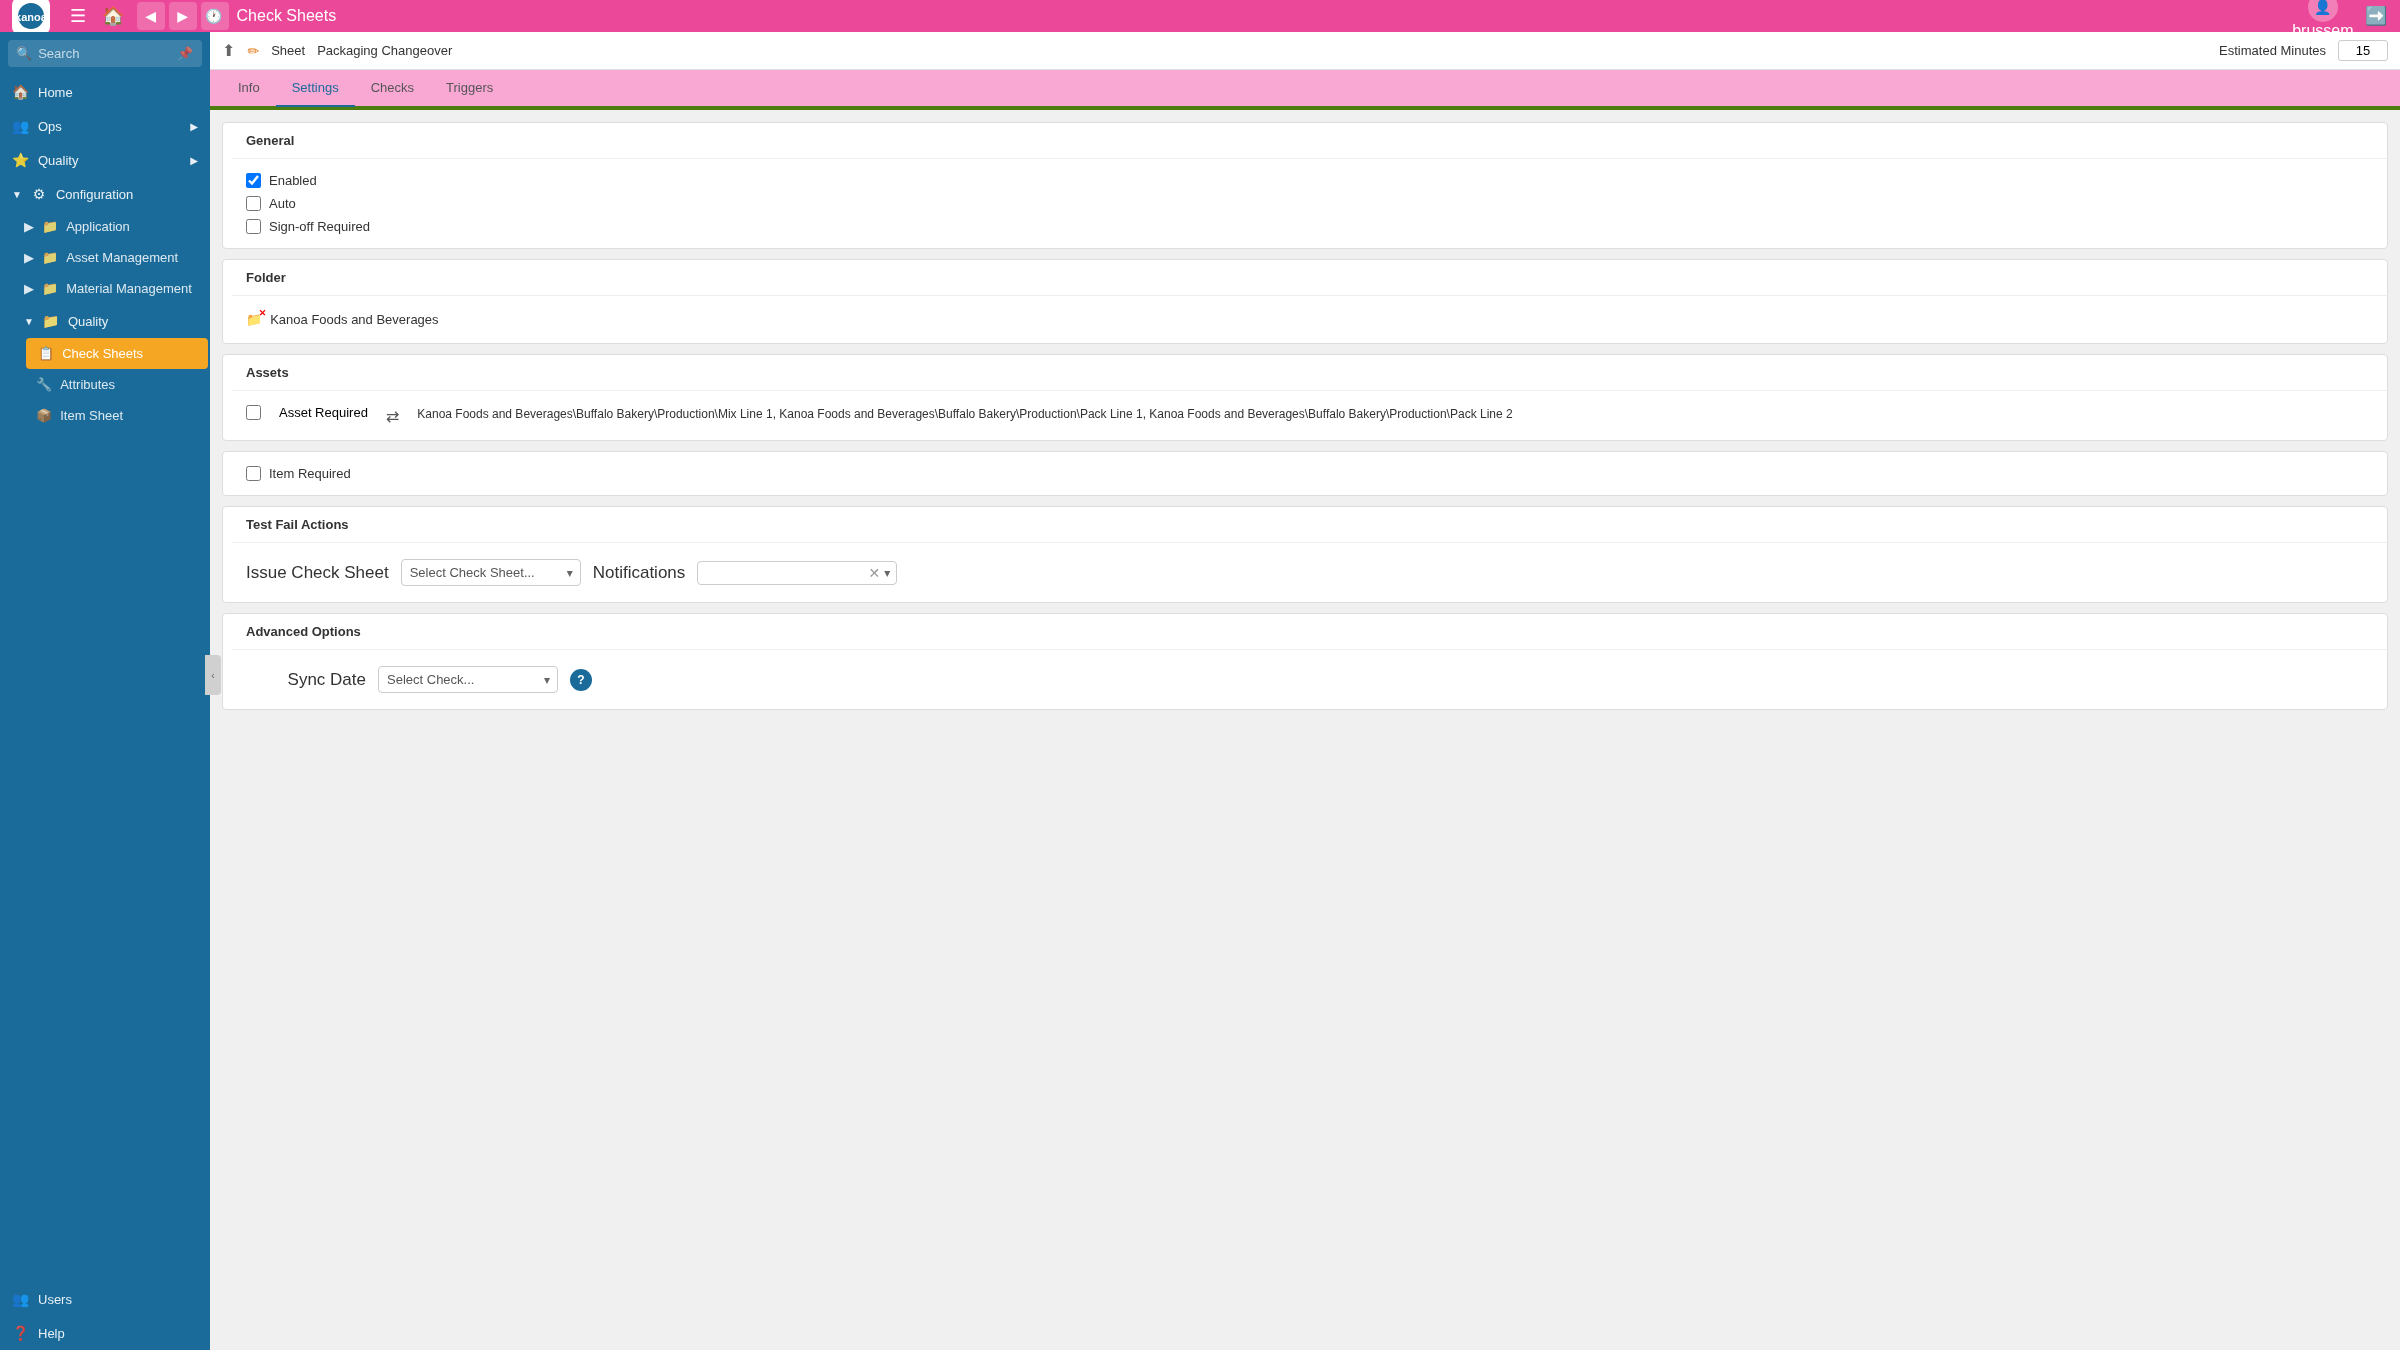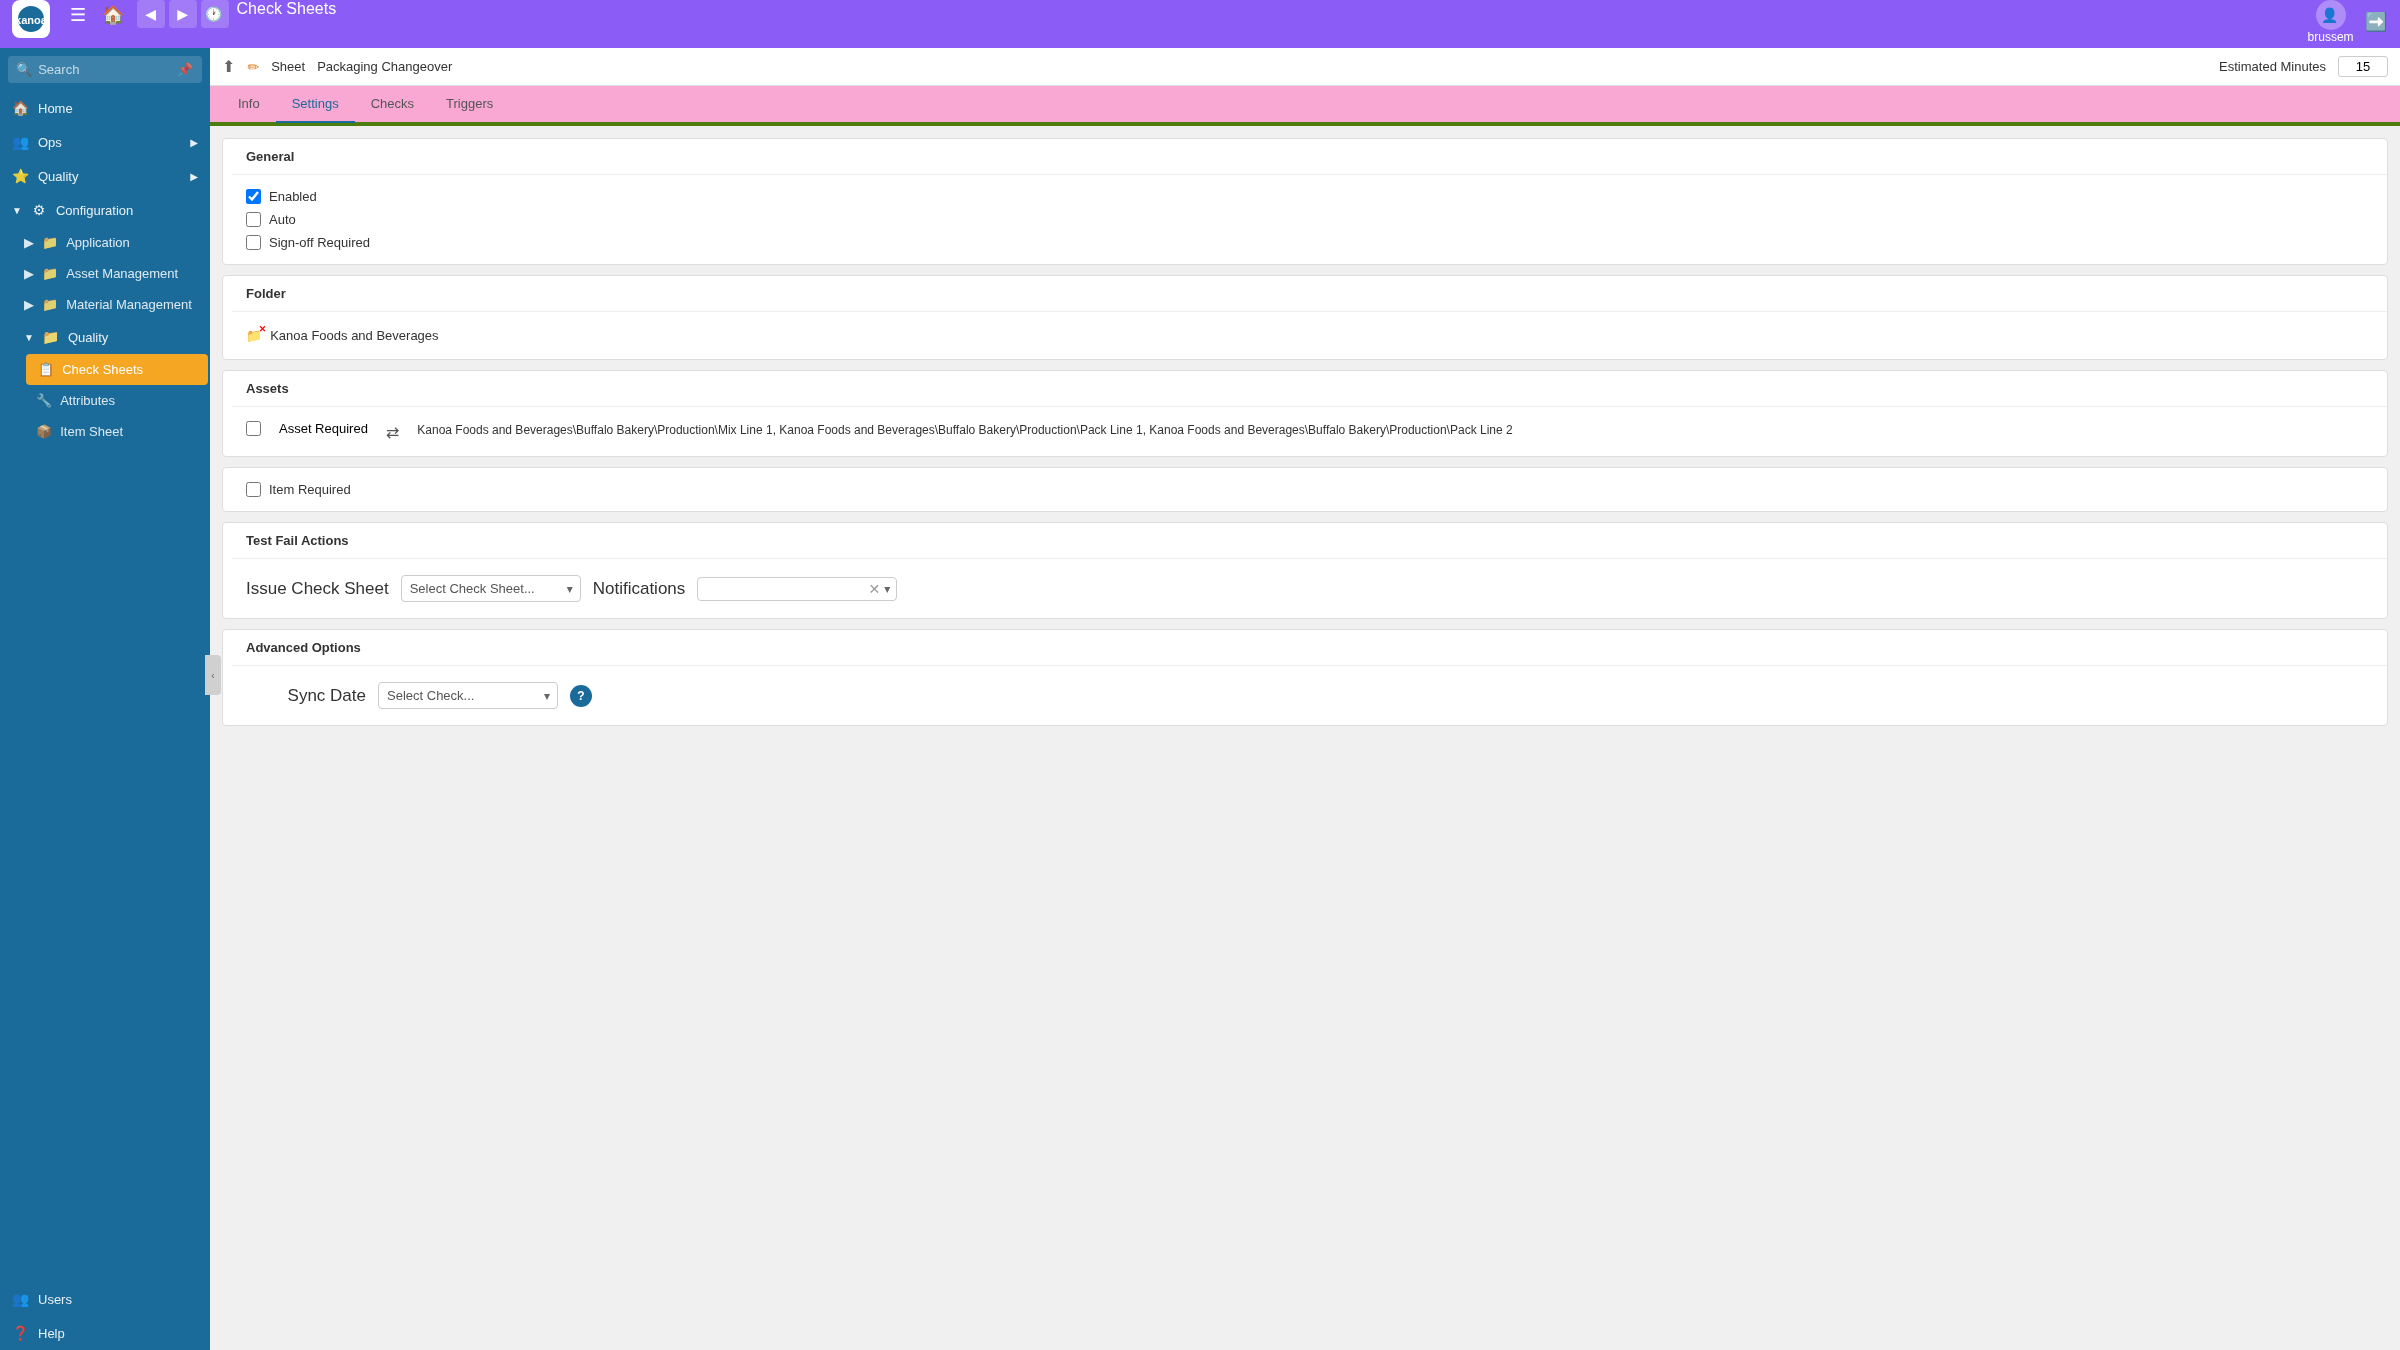--- a/index.html
+++ b/index.html
@@ -1,28 +1,28 @@
 <!DOCTYPE html>
 <html><head>
   <meta charset="utf-8">
   <style>
     * { box-sizing: border-box; margin: 0; padding: 0; }
     body { font-family: -apple-system, BlinkMacSystemFont, 'Segoe UI', Arial, sans-serif; font-size: 13px; background: #f0f0f0; display: flex; flex-direction: column; height: 100vh; overflow: hidden; }
 
     
-    .topbar { background: #8b5cf6; display: flex; align-items: flex-start; padding: 0 12px; height: 48px; flex-shrink: 0; gap: 8px; }
+    .topbar { background: #ec4899; display: flex; align-items: center; padding: 0 12px; height: 32px; flex-shrink: 0; gap: 8px; }
     .logo { display: flex; align-items: center; gap: 6px; margin-right: 8px; }
     .logo-circle { width: 38px; height: 38px; background: white; border-radius: 8px; display: flex; align-items: center; justify-content: center; }
     .topbar-icon { color: white; font-size: 18px; cursor: pointer; padding: 4px; }
     .topbar-nav { display: flex; gap: 4px; }
     .nav-btn { background: rgba(255,255,255,0.2); border: none; border-radius: 4px; color: white; width: 28px; height: 28px; cursor: pointer; font-size: 14px; display: flex; align-items: center; justify-content: center; }
     .topbar-title { color: white; font-size: 16px; font-weight: 500; flex: 1; }
     .topbar-right { display: flex; align-items: center; gap: 12px; margin-left: auto; }
     .user-avatar { width: 30px; height: 30px; background: rgba(255,255,255,0.3); border-radius: 50%; display: flex; align-items: center; justify-content: center; color: white; font-size: 14px; }
-    .user-name { color: white; font-size: 12px; }
+    .user-name { color: white; font-size: 16px; }
     .topbar-action { color: white; font-size: 18px; cursor: pointer; }
 
     
     .layout { display: flex; flex: 1; overflow: hidden; }
 
     
     .sidebar { width: 210px; background: #1a6b9a; display: flex; flex-direction: column; flex-shrink: 0; overflow-y: auto; }
     .search-box { margin: 8px; display: flex; align-items: center; background: rgba(255,255,255,0.15); border-radius: 4px; padding: 6px 8px; gap: 6px; }
     .search-box input { background: transparent; border: none; outline: none; color: white; font-size: 13px; width: 100%; }
     .search-box input::placeholder { color: rgba(255,255,255,0.7); }

